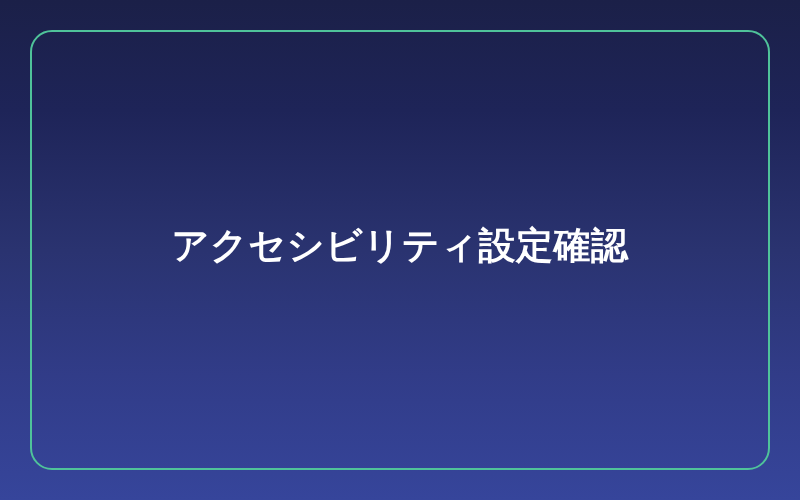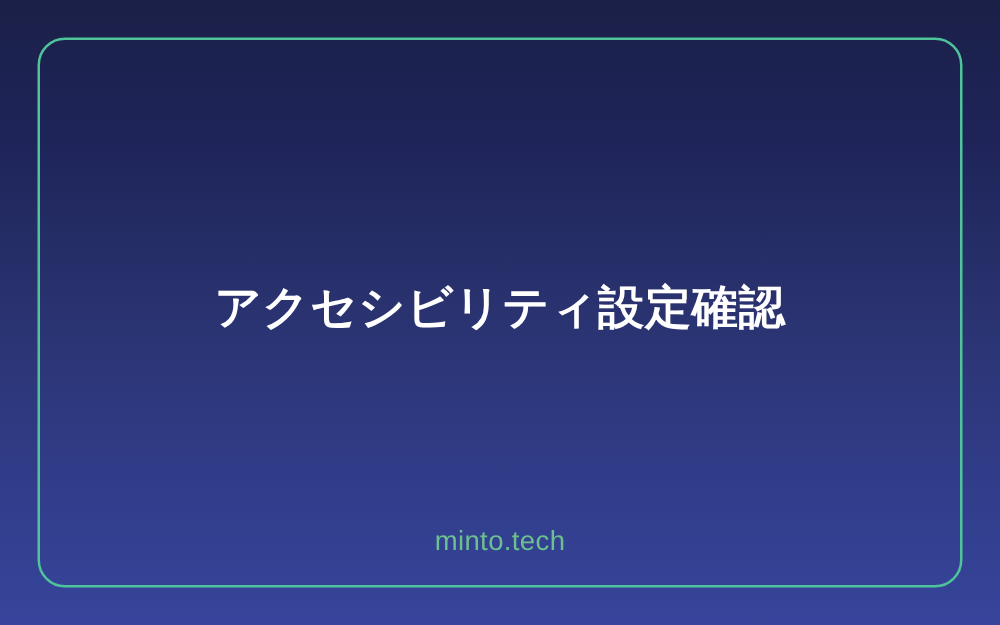--- a/index.html
+++ b/index.html
@@ -77,17 +77,16 @@
 <body>
 
 <div id="slide-root">
 
   <div id="card-frame">
 
     <div id="card-body">
       <h1 id="slide-title">アクセシビリティ設定確認</h1>
     </div>
 
-    <div id="slide-footer">minto.tech</div>
 
   </div>
 
 </div>
 
 </body></html>

